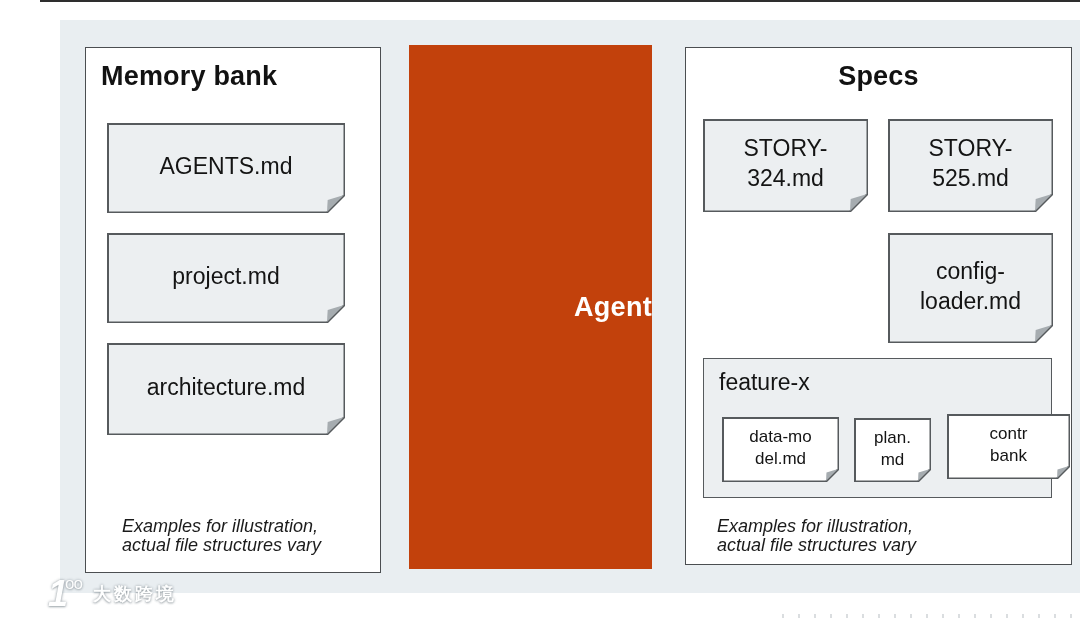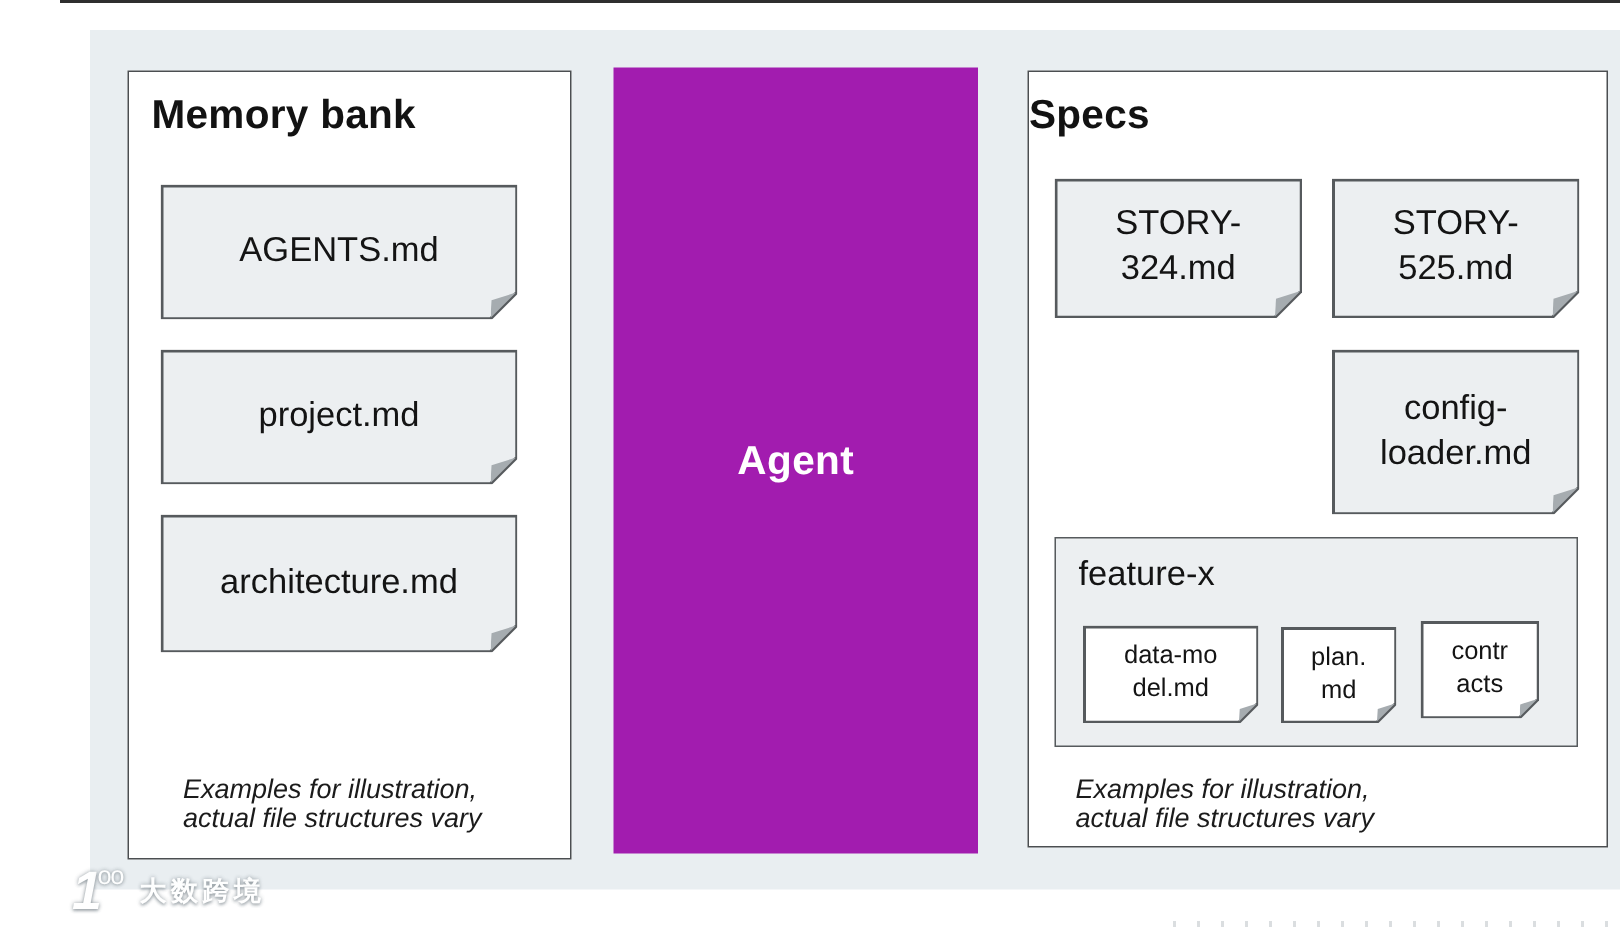--- a/index.html
+++ b/index.html
@@ -14,38 +14,38 @@
   .panel{
     position:absolute;background:#ffffff;border:1.5px solid #4b4e51;box-sizing:border-box;
   }
   .panel-memory{left:45px;top:47px;width:296px;height:526px;}
   .panel-specs{left:645px;top:47px;width:387px;height:518px;}
 
   .panel-title{
     position:absolute;font-weight:bold;font-size:27px;color:#121212;letter-spacing:.2px;
   }
   .title-memory{left:15px;top:13px;}
-  .title-specs{left:0;right:0;top:13px;}
+  .title-specs{left:0;right:0;top:13px;text-align:center;}
 
   
   .note{position:absolute;--f:17px;--fill:#eceff1;background:#565a5d;
         clip-path:polygon(0 0,100% 0,100% calc(100% - var(--f)),calc(100% - var(--f)) 100%,0 100%);}
   .note::before{content:"";position:absolute;inset:1.5px;background:var(--fill);
         clip-path:polygon(0 0,100% 0,100% calc(100% - var(--f)),calc(100% - var(--f)) 100%,0 100%);}
   .note::after{content:"";position:absolute;right:1px;bottom:1px;width:var(--f);height:var(--f);
         background:#a6acb0;clip-path:polygon(0 100%,100% 0,4% 30%);}
   .note .lbl{position:absolute;inset:0 0 5px 0;display:flex;flex-direction:column;
         align-items:center;justify-content:center;text-align:center;z-index:2;
         font-size:23px;line-height:30px;color:#141414;}
   .note-sm{--f:12px;--fill:#ffffff;}
   .note-sm .lbl{font-size:17px;line-height:22px;inset:0 0 3px 0;}
 
   .agent-box{
-    position:absolute;left:369px;top:45px;width:243px;height:524px;background:#a21caf;
-    display:flex;align-items:center;justify-content:center;
+    position:absolute;left:369px;top:45px;width:243px;height:524px;background:#c2410c;
+    display:flex;align-items:center;justify-content:flex-end;
   }
   .agent-label{color:#ffffff;font-weight:bold;font-size:27px;letter-spacing:.3px;}
 
   .feature-box{
     position:absolute;left:663px;top:358px;width:349px;height:140px;background:#eceff1;
     border:1.5px solid #565a5d;box-sizing:border-box;
   }
   .feature-title{position:absolute;left:15px;top:10px;font-size:23px;color:#141414;}
 
   .note-text{
@@ -133,24 +133,24 @@
       <span>plan.</span>
       <span>md</span>
     </div>
   </div>
   <div class="note note-sm" style="left:682px;top:417px;width:117px;height:65px;">
     <div class="lbl">
       <span>data-mo</span>
       <span>del.md</span>
     </div>
   </div>
-  <div class="note note-sm" style="left:907px;top:414px;width:79px;height:65px;">
+  <div class="note note-sm" style="left:907px;top:414px;width:79px;height:65px;padding-left:44px;">
     <div class="lbl">
       <span>contr</span>
-      <span>acts</span>
+      <span>bank</span>
     </div>
   </div>
 
   <div class="note-text note-text-specs">
     <div>Examples for illustration,</div>
     <div>actual file structures vary</div>
   </div>
 
   <div class="watermark">
     <span class="wm-one">1</span>

